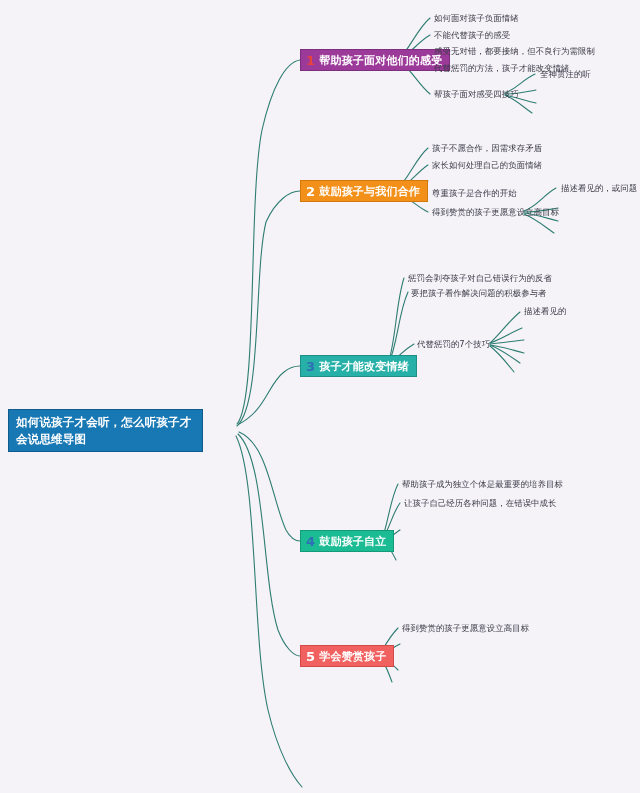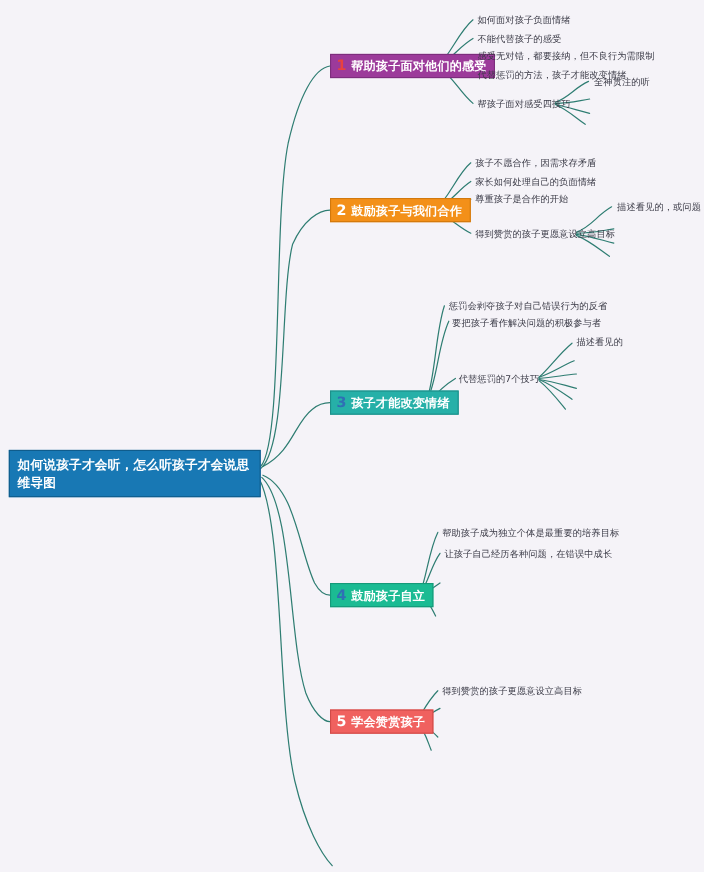--- a/index.html
+++ b/index.html
@@ -25,21 +25,21 @@
     position: absolute;
     box-sizing: border-box;
     display: flex;
     align-items: center;
     white-space: nowrap;
   }
   
   #root-node {
     left: 8px;
     top: 409px;
-    width: 229px;
+    width: 195px;
     min-height: 41px;
     background: #1878b4;
     border: 1px solid #0f5c8c;
     color: #ffffff;
     font-size: 11.5px;
     font-weight: bold;
     line-height: 1.45;
     padding: 4px 7px;
     white-space: normal;
     letter-spacing: 0.2px;
@@ -159,21 +159,21 @@
   <div class="leaf" style="left:434px; top:64px;">代替惩罚的方法，孩子才能改变情绪</div>
   <div class="leaf" style="left:434px; top:90px;">帮孩子面对感受四技巧</div>
   <div class="leaf sub" style="left:540px; top:70px;">全神贯注的听</div>
 
   <div class="node branch" id="branch-2">
     <span class="num">2</span>
     <span class="btxt">鼓励孩子与我们合作</span>
   </div>
   <div class="leaf" style="left:432px; top:144px;text-align:center;">孩子不愿合作，因需求存矛盾</div>
   <div class="leaf" style="left:432px; top:161px;">家长如何处理自己的负面情绪</div>
-  <div class="leaf" style="left:432px; top:177px;">尊重孩子是合作的开始</div>
+  <div class="leaf" style="left:432px; top:189px;">尊重孩子是合作的开始</div>
   <div class="leaf" style="left:432px; top:208px;">得到赞赏的孩子更愿意设立高目标</div>
   <div class="leaf sub" style="left:561px; top:184px;">描述看见的，或问题</div>
 
   <div class="node branch" id="branch-3">
     <span class="num">3</span>
     <span class="btxt">孩子才能改变情绪</span>
   </div>
   <div class="leaf" style="left:408px; top:274px;">惩罚会剥夺孩子对自己错误行为的反省</div>
   <div class="leaf" style="left:411px; top:289px;">要把孩子看作解决问题的积极参与者</div>
   <div class="leaf" style="left:417px; top:340px;">代替惩罚的7个技巧</div>

